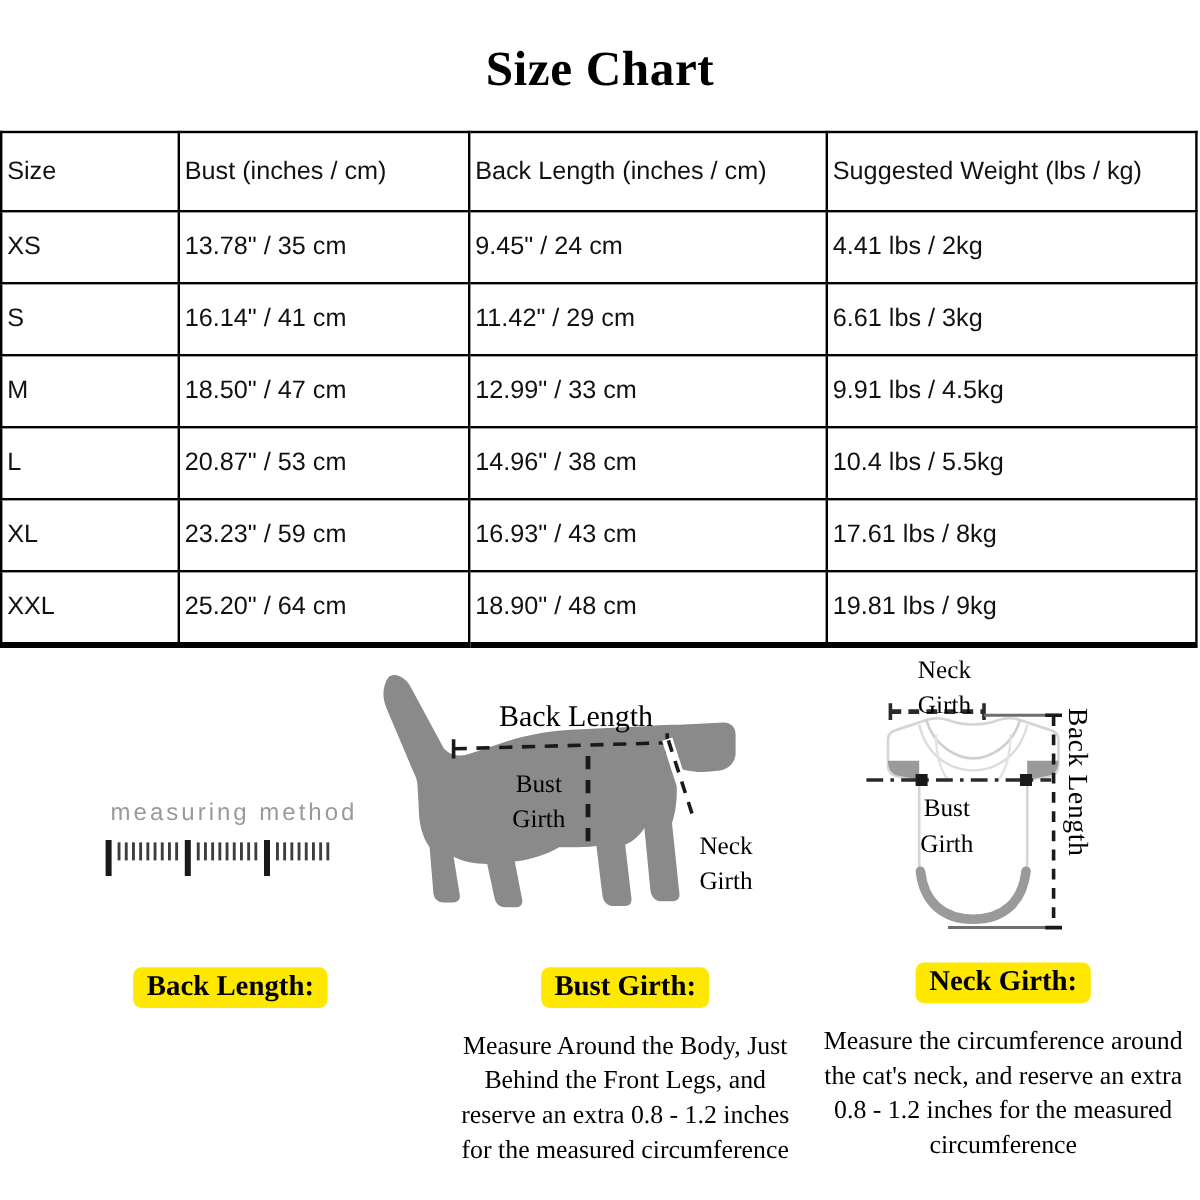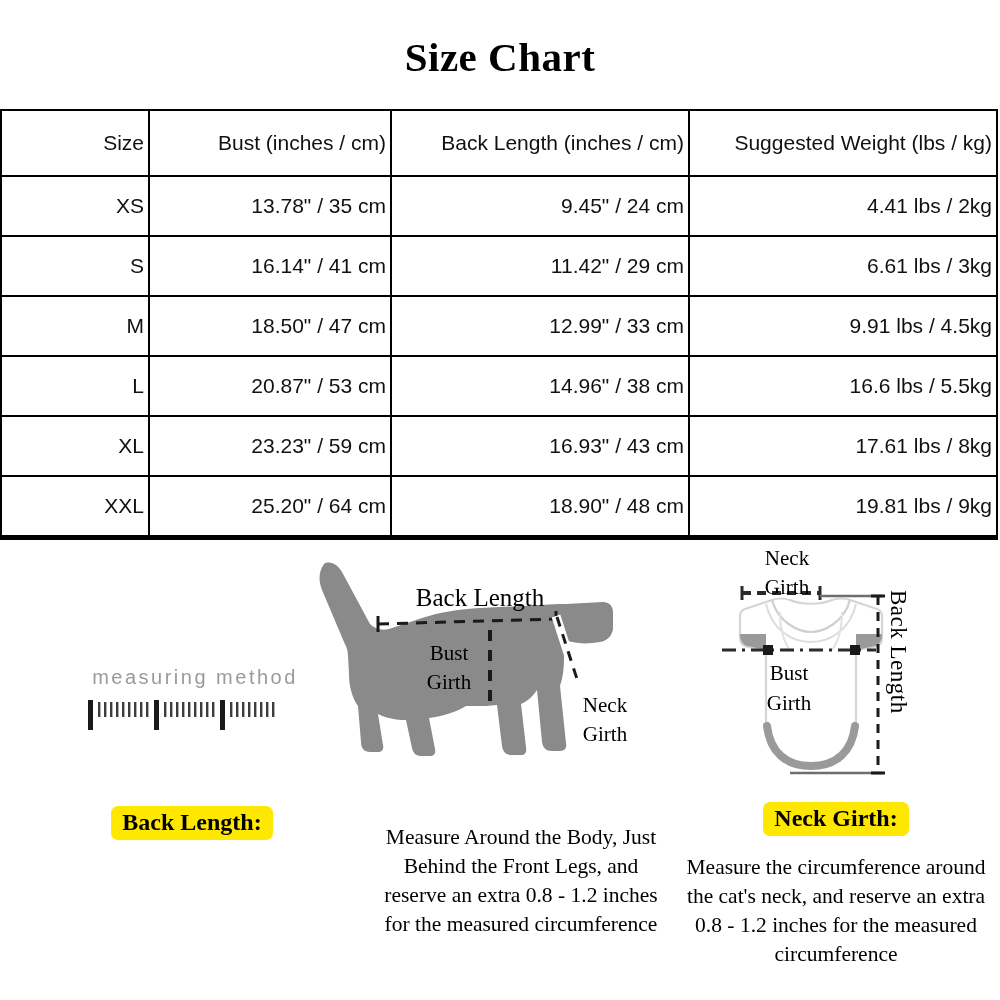--- a/index.html
+++ b/index.html
@@ -35,21 +35,21 @@
     position: absolute;
     top: 109px;
     left: 0;
     width: 996px;
     border-collapse: collapse;
     table-layout: fixed;
     font-family: "Liberation Sans", sans-serif;
   }
   .size-table td, .size-table th {
     border: 2px solid #000000;
-    text-align: right;
+    text-align: left;
     vertical-align: middle;
     font-weight: normal;
     font-size: 21px;
     height: 58px;
     padding: 0 4px;
     color: #111;
   }
   .size-table tr.header-row td {
     font-size: 21px;
     height: 64px;
@@ -239,21 +239,21 @@
     <tr>
       <td>M</td>
       <td>18.50" / 47 cm</td>
       <td>12.99" / 33 cm</td>
       <td>9.91 lbs / 4.5kg</td>
     </tr>
     <tr>
       <td>L</td>
       <td>20.87" / 53 cm</td>
       <td>14.96" / 38 cm</td>
-      <td>16.6 lbs / 5.5kg</td>
+      <td>10.4 lbs / 5.5kg</td>
     </tr>
     <tr>
       <td>XL</td>
       <td>23.23" / 59 cm</td>
       <td>16.93" / 43 cm</td>
       <td>17.61 lbs / 8kg</td>
     </tr>
     <tr>
       <td>XXL</td>
       <td>25.20" / 64 cm</td>
@@ -403,19 +403,20 @@
     </div>
     <div class="shirt-back-label">Back Length</div>
   </div>
 </div>
 
 <div class="captions">
   <div class="caption-col c1">
     <span class="highlight">Back Length:</span>
   </div>
   <div class="caption-col c2">
+    <span class="highlight">Bust Girth:</span>
     <div class="caption-text">Measure Around the Body, Just Behind the Front Legs,  and reserve an extra 0.8 - 1.2 inches for the measured circumference</div>
   </div>
   <div class="caption-col c3">
     <span class="highlight">Neck Girth:</span>
     <div class="caption-text">Measure the circumference around the cat's neck, and reserve an extra 0.8 - 1.2 inches for the measured circumference</div>
   </div>
 </div>
 
 </body></html>

